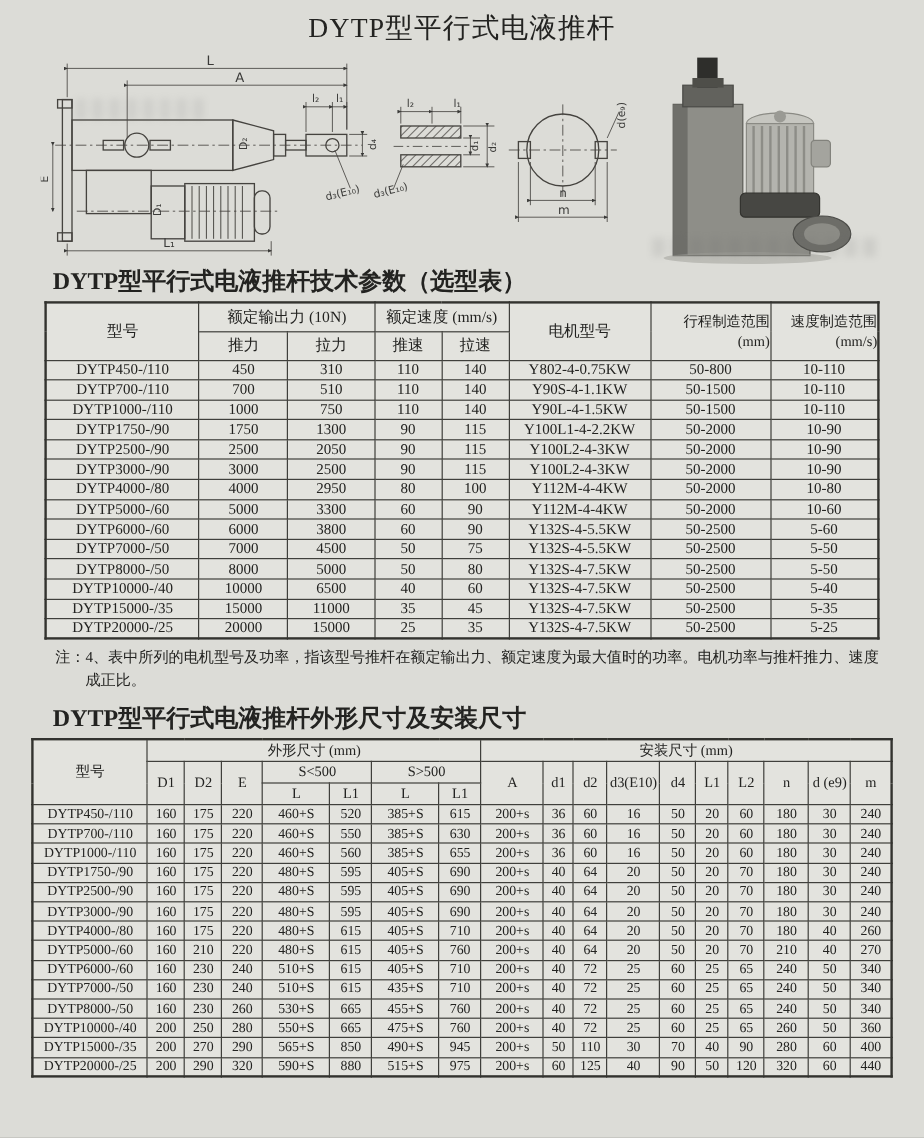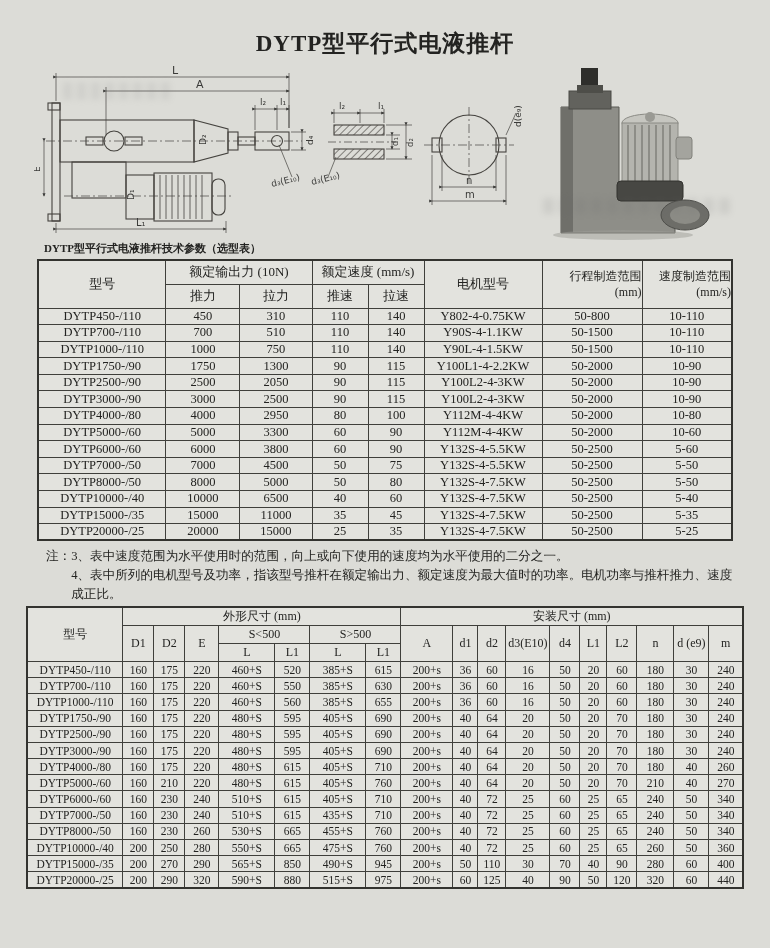--- a/index.html
+++ b/index.html
@@ -12,32 +12,32 @@
     background-color:#dcdcd7;
     overflow:hidden;
     font-family:"Liberation Serif","DejaVu Serif",serif;
     color:#232321;
   }
   .ghost {
     position:absolute; filter:blur(3px); opacity:.12; color:#555;
     font-size:13px; transform:scaleX(-1); pointer-events:none;
   }
   h1.title {
-    text-align:center; padding-top:28px;
-    font-size:23px; font-weight:bold; letter-spacing:1px;
+    text-align:center; padding-top:8px;
+    font-size:23px; font-weight:normal; letter-spacing:1px;
   }
   .figures {
     display:flex; align-items:flex-start;
     margin:6px 18px 0 34px; height:172px;
   }
   .drawing-wrap { width:495px; height:172px; }
   .photo-wrap { width:215px; height:175px; margin-left:4px; }
   svg text { font-family:"DejaVu Sans",sans-serif; fill:#3a3a38; }
   .sec-title {
-    font-size:11px; font-weight:bold; margin:4px 0 3px 44px;
+    font-size:20px; font-weight:bold; margin:4px 0 3px 44px;
   }
   table {
     border-collapse:collapse; table-layout:fixed;
     background:rgba(240,240,236,.35);
   }
   th,td {
     border:1px solid #3f3f3b;
     text-align:center; vertical-align:middle;
     font-weight:normal; overflow:hidden; white-space:nowrap;
   }
@@ -401,25 +401,25 @@
           <td>Y132S-4-7.5KW</td>
           <td>50-2500</td>
           <td>5-25</td>
         </tr>
       </tbody>
   </table>
 
   <div class="notes">
     <span class="notes-prefix">注：</span>
     <div class="notes-items">
-        <div>3、表中速度范围为水平使用时的范围，向上或向下使用的速度均为水平使用的二分之一。</div>
         <div>4、表中所列的电机型号及功率，指该型号推杆在额定输出力、额定速度为最大值时的功率。电机功率与推杆推力、速度成正比。</div>
       </div>
   </div>
 
+  <div class="sec-title" style="margin-top:8px;">DYTP型平行式电液推杆外形尺寸及安装尺寸</div>
 
   <table class="dims">
     <colgroup>
       <col style="width:96px">
         <col style="width:31px">
         <col style="width:31px">
         <col style="width:34px">
       <col style="width:56px">
         <col style="width:35px">
         <col style="width:56px">

